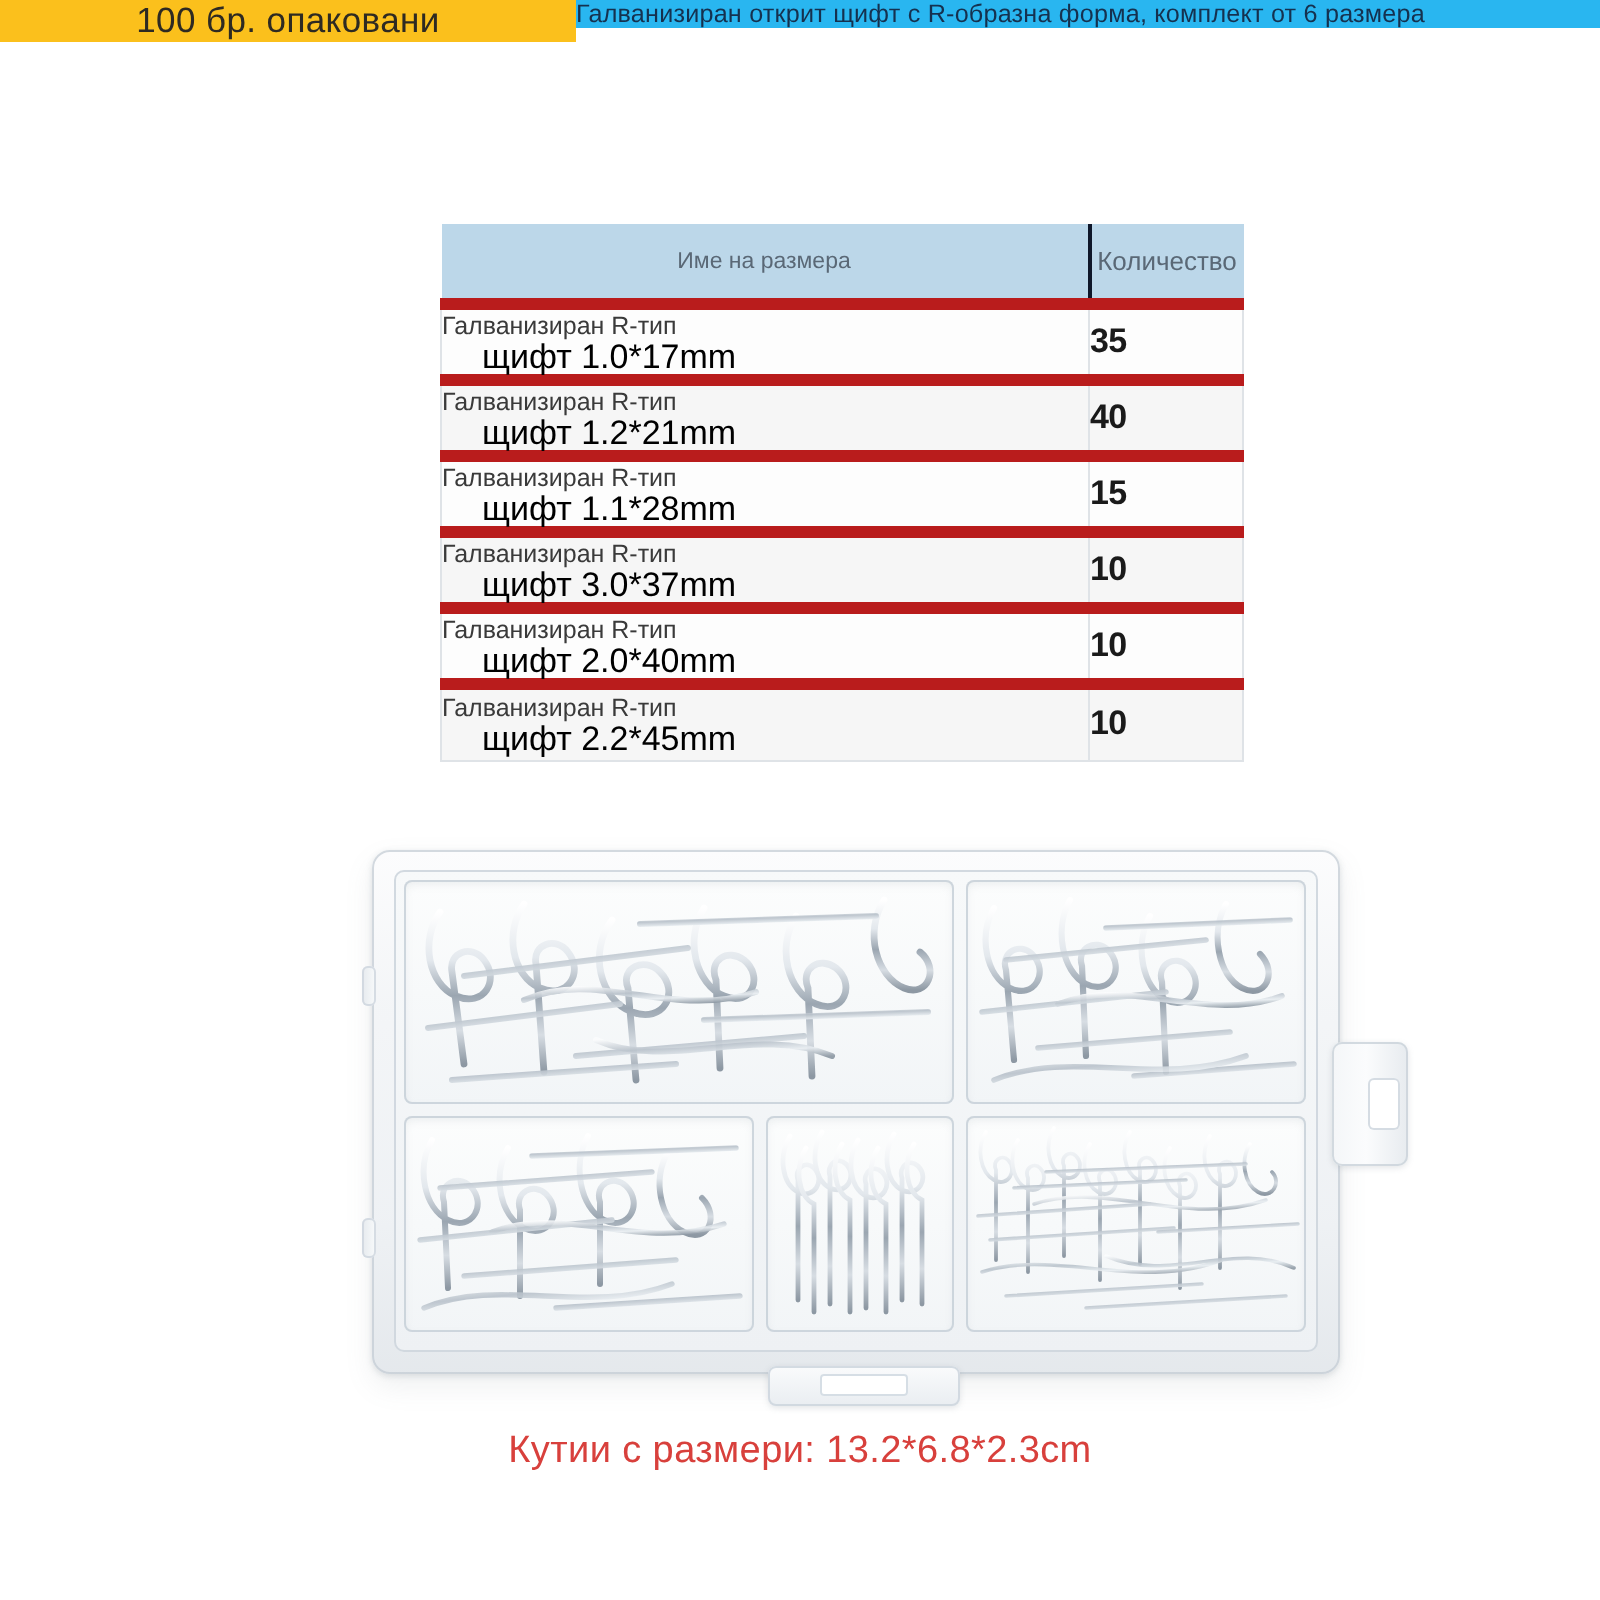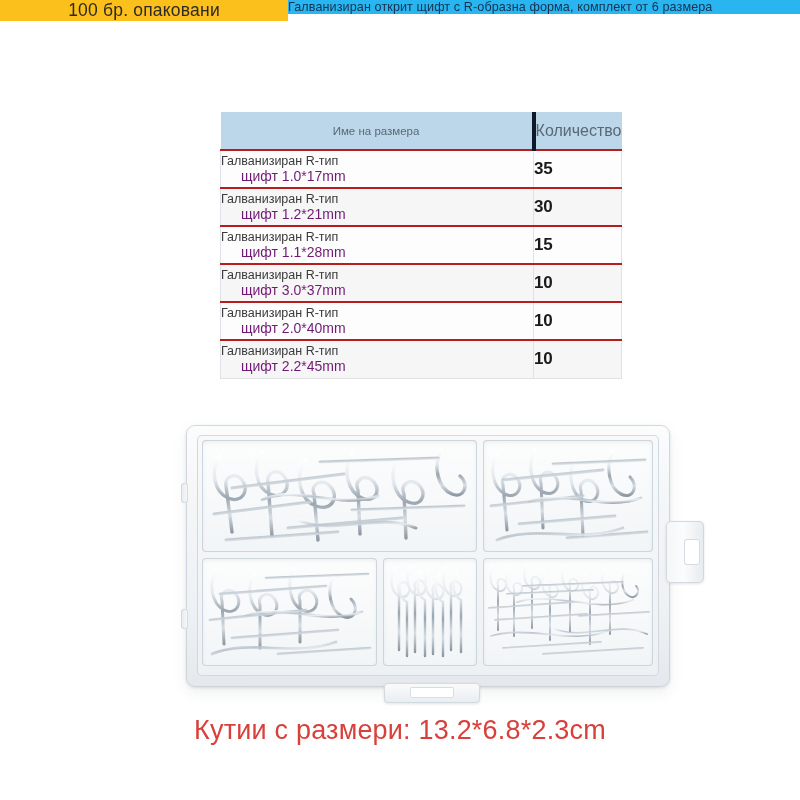--- a/index.html
+++ b/index.html
@@ -71,50 +71,50 @@
     font-weight: 400;
     font-size: 11.5px;
     color: #5a6876;
     text-align: center;
     vertical-align: middle;
     border: none;
     padding: 0;
   }
   .spec-table thead th.th-name { text-align: center; }
   .spec-table thead th.th-qty  {
-    border-left: 4px solid #0f172a;
-    font-size: 16px;
+    border-left: 2px solid #0f172a;
+    font-size: 13px;
     text-align: center;
   }
 
   .spec-table tbody tr { height: 38px; }
   .spec-table tbody td {
-    border-top: 2px solid #b91c1c;
+    border-top: 6px solid #b91c1c;
     border-bottom: 1px solid #dfe3e7;
     padding: 0;
     vertical-align: middle;
   }
   .spec-table tbody tr:nth-child(odd) td { background: #fdfdfd; }
   .spec-table tbody tr:nth-child(even) td { background: #f6f6f6; }
 
   .cell-name {
     border-left: 1px solid #dfe3e7;
     border-right: 1px solid #dfe3e7;
     padding: 3px 0 3px 14px;
   }
   .name-l1 {
     display: block;
     font-size: 12.5px;
     color: #3a3a3a;
     line-height: 15px;
   }
   .name-l2 {
     display: block;
-    font-size: 14px;
-    color: #701a75;
+    font-size: 17px;
+    color: #000000;
     line-height: 15px;
     padding-left: 20px;
   }
   .cell-qty {
     border-right: 1px solid #dfe3e7;
     padding-left: 14px;
     font-size: 17px;
     font-weight: bold;
     color: #1a1a1a;
     letter-spacing: -0.3px;
@@ -243,21 +243,21 @@
   }
   .cell .clips { position: absolute; inset: 0; }
 
   
   .caption {
     position: absolute;
     left: 0;
     top: 715px;
     width: 800px;
     text-align: center;
-    font-size: 27px;
+    font-size: 19px;
     color: #d8403c;
     letter-spacing: 0.2px;
   }
 </style>
 </head>
 <body>
 
 <div class="banner">
   <div class="banner-left">
     <span>100 бр. опаковани</span>
@@ -284,21 +284,21 @@
         <span class="name-l1">Галванизиран R-тип</span>
         <span class="name-l2">щифт 1.0*17mm</span>
       </td>
       <td class="cell-qty">35</td>
     </tr>
     <tr>
       <td class="cell-name">
         <span class="name-l1">Галванизиран R-тип</span>
         <span class="name-l2">щифт 1.2*21mm</span>
       </td>
-      <td class="cell-qty">30</td>
+      <td class="cell-qty">40</td>
     </tr>
     <tr>
       <td class="cell-name">
         <span class="name-l1">Галванизиран R-тип</span>
         <span class="name-l2">щифт 1.1*28mm</span>
       </td>
       <td class="cell-qty">15</td>
     </tr>
     <tr>
       <td class="cell-name">

